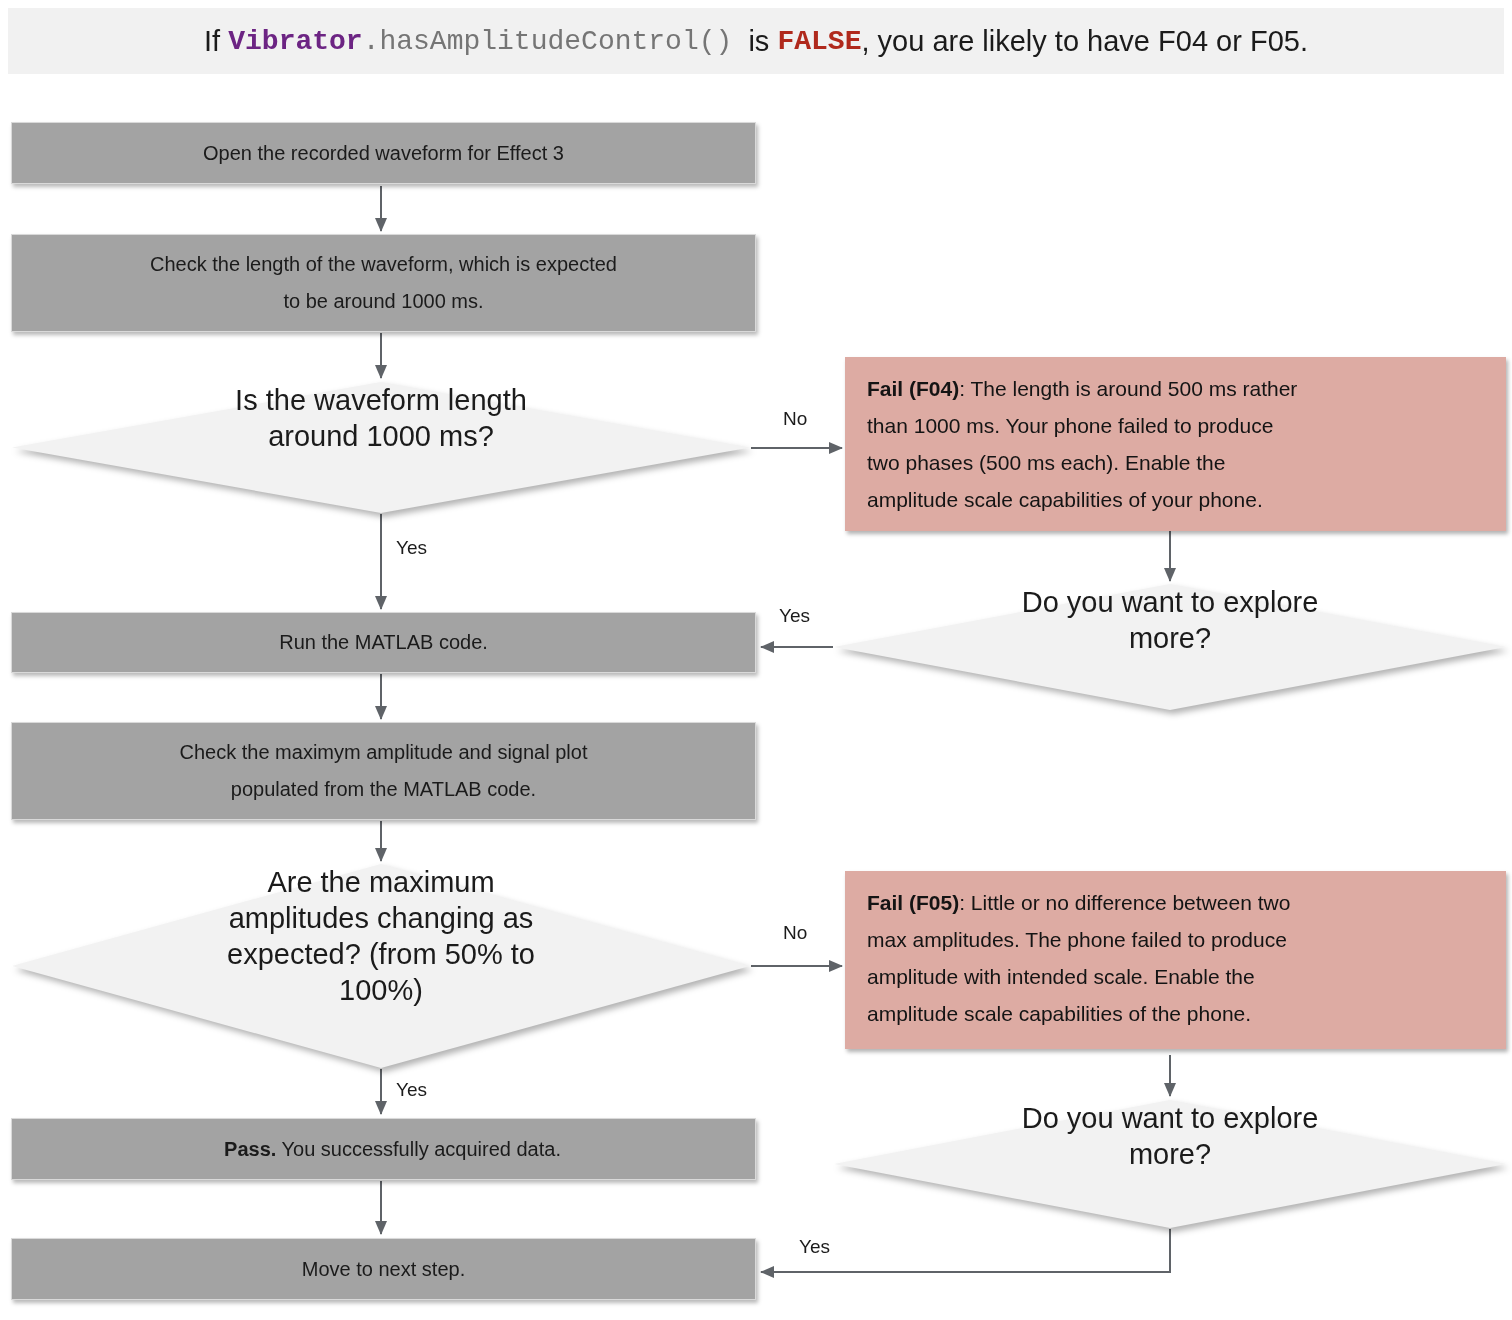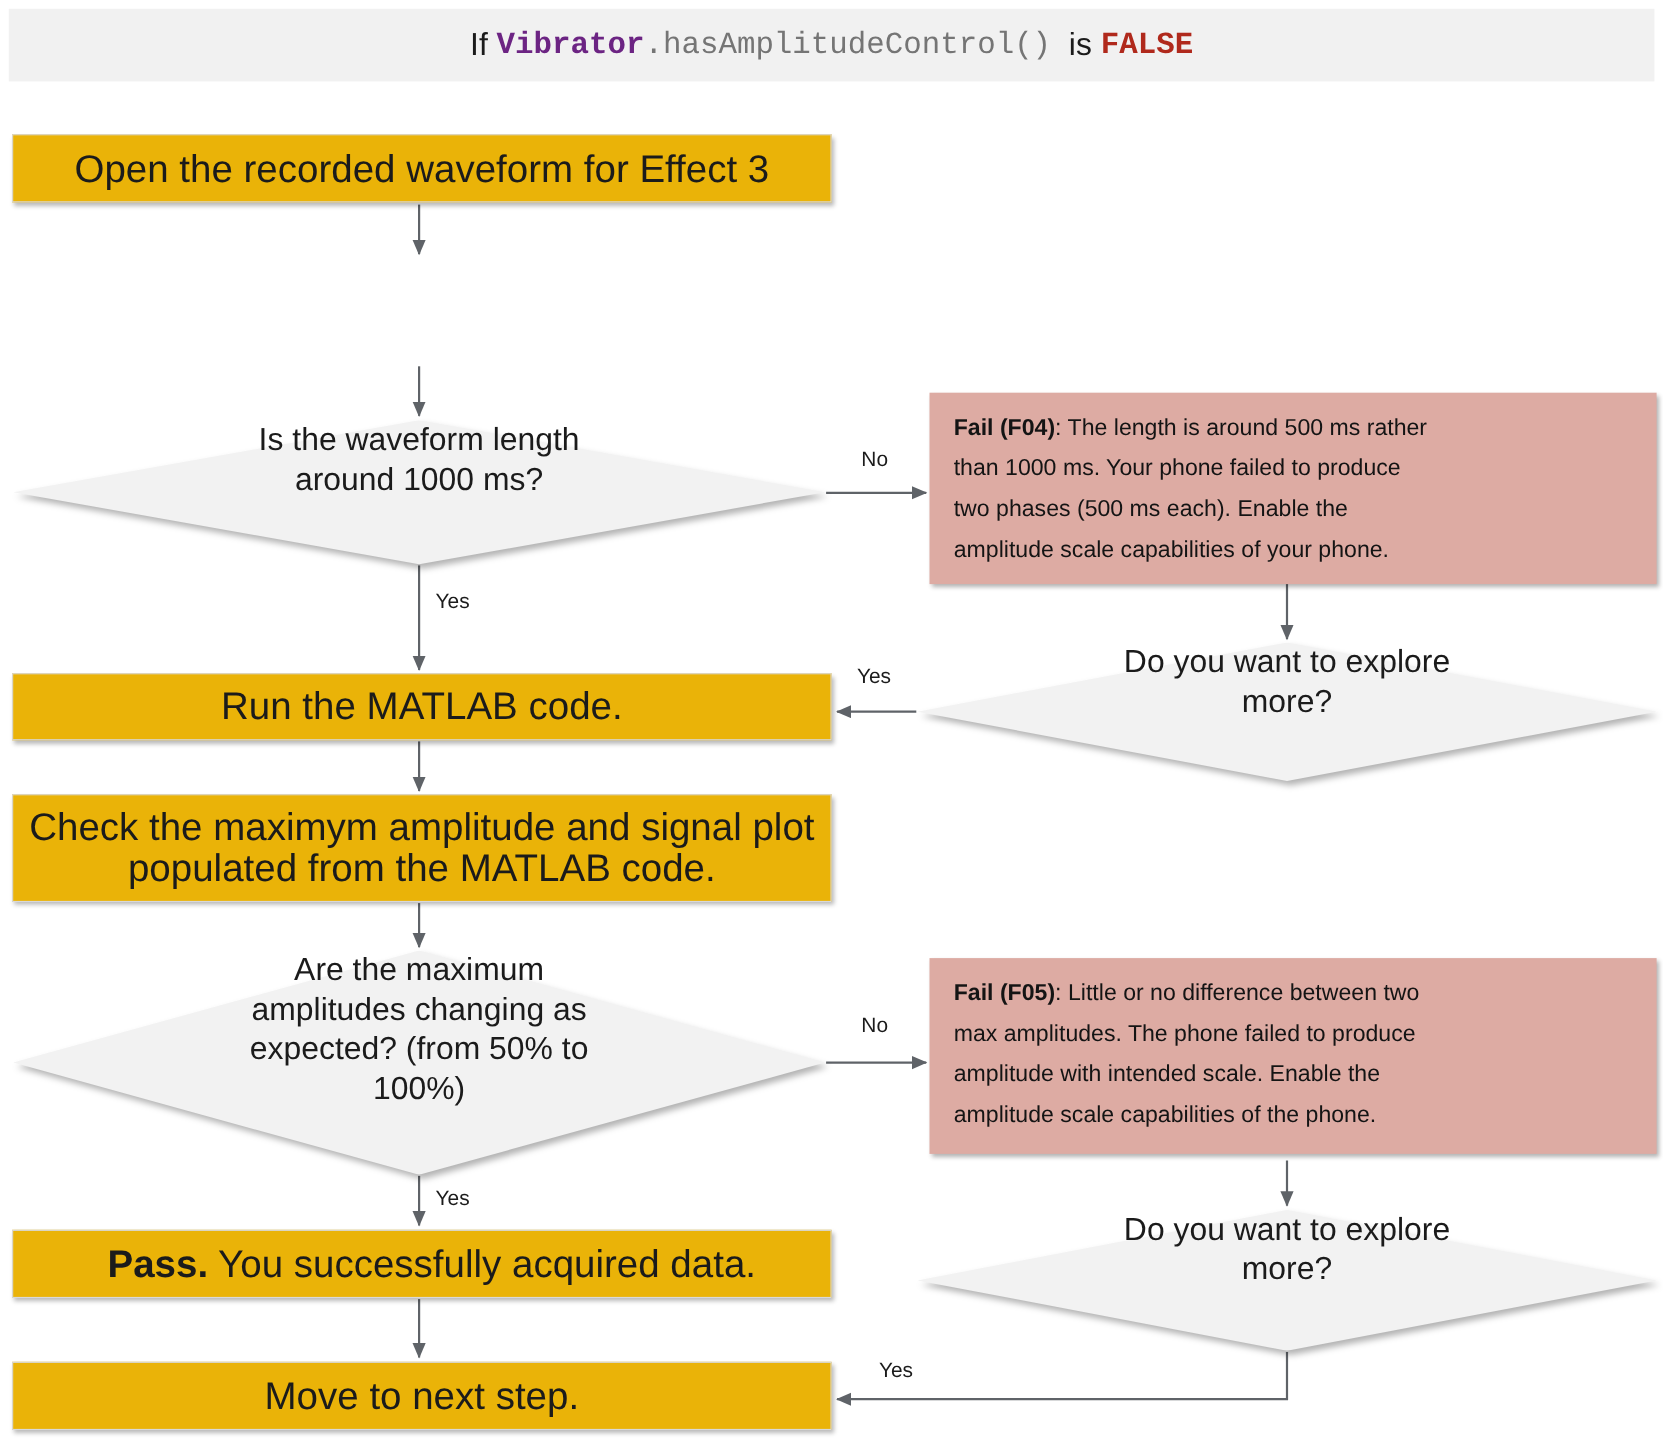--- a/index.html
+++ b/index.html
@@ -24,27 +24,27 @@
   .code {
     font-family: "Liberation Mono", "DejaVu Sans Mono", monospace;
     font-size: 28px;
   }
   .code-class { color: var(--purple, #6c2483); font-weight: 700; }
   .code-plain { color: #757575; }
   .code-false { color: var(--red, #b0291c); font-weight: 700; }
 
   .box {
     position: absolute;
-    background: #eab308;
+    background: #a3a3a3;
     border: 1px solid #d9d9d9;
     box-shadow: 2px 3px 4px rgba(0,0,0,0.28);
     box-sizing: border-box;
     display: flex; align-items: center; justify-content: center;
     text-align: center;
-    font-size: 35px; line-height: 37px;
+    font-size: 20px; line-height: 37px;
   }
   .label { white-space: pre-line; }
 
   .diamond {
     position: absolute;
     display: flex; align-items: flex-start; justify-content: center;
     text-align: center;
     font-size: 29px; line-height: 36px;
   }
   .diamond .shape-wrap {
@@ -78,21 +78,21 @@
     color: #1b1b1b;
   }
   #edges { position: absolute; left: 0; top: 0; pointer-events: none; }
 </style>
 </head>
 <body>
 
 <div id="stage" style="--banner-bg: #f1f1f1; --diamond-bg: #f2f2f2; --fail-bg: #ddaba3; --purple: #6c2483; --red: #b0291c;">
 
   <div class="banner">
-    <span>If </span><span class="code code-class">Vibrator</span><span class="code code-plain">.hasAmplitudeControl()</span><span>  is </span><span class="code code-false">FALSE</span>
+    <span>If </span><span class="code code-class">Vibrator</span><span class="code code-plain">.hasAmplitudeControl()</span><span>  is </span><span class="code code-false">FALSE</span><span>, you are likely to have F04 or F05.</span>
   </div>
 
   <svg id="edges" width="1512" height="1320" viewBox="0 0 1512 1320">
     <defs>
       <marker id="ah" markerUnits="userSpaceOnUse" markerWidth="16" markerHeight="14" refX="13" refY="6" orient="auto">
         <path d="M0,0 L14,6 L0,12 Z" fill="#5f6368"></path>
       </marker>
     </defs>
     <g stroke="#5f6368" stroke-width="2" fill="none">
       <line x1="381" y1="186" x2="381" y2="231" marker-end="url(#ah)"></line>
@@ -108,20 +108,24 @@
       <line x1="1170" y1="1055" x2="1170" y2="1096" marker-end="url(#ah)"></line>
       <line x1="381" y1="1181" x2="381" y2="1234" marker-end="url(#ah)"></line>
       <polyline points="1170,1229 1170,1272 761,1272" marker-end="url(#ah)"></polyline>
     </g>
   </svg>
 
   <div class="box" style="left:11px; top:122px; width:745px; height:62px;">
     <span class="label">Open the recorded waveform for Effect 3</span>
   </div>
 
+  <div class="box" style="left:11px; top:234px; width:745px; height:98px;">
+    <span class="label">Check the length of the waveform, which is expected
+to be around 1000 ms.</span>
+  </div>
 
   <div class="diamond" style="left:12px; top:382px; width:738px; height:131px;">
     <div class="shape-wrap">
         <div class="shape"></div>
       </div>
     <span class="label">Is the waveform length
 around 1000 ms?</span>
   </div>
 
   <div class="box" style="left:11px; top:612px; width:745px; height:61px;">

